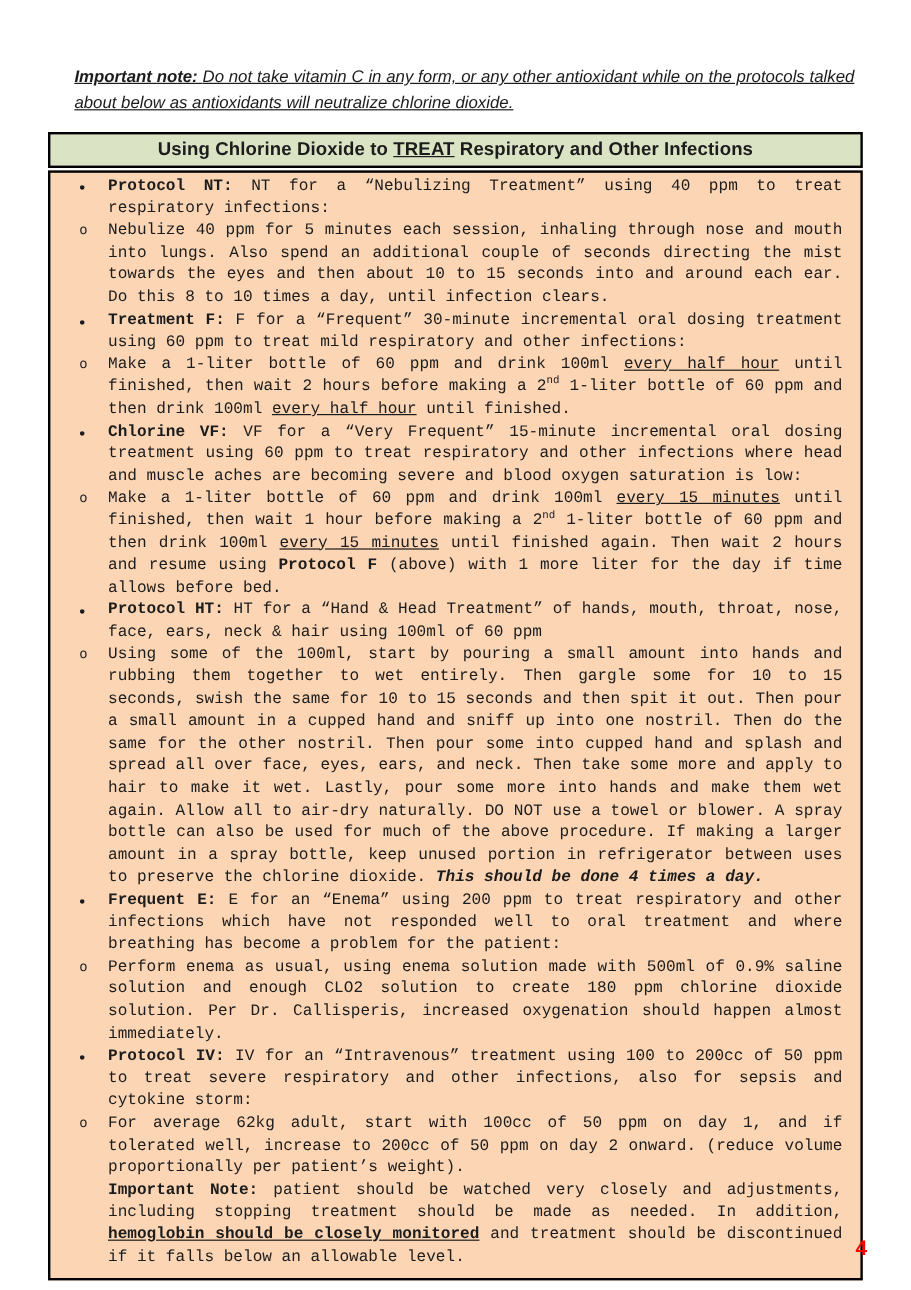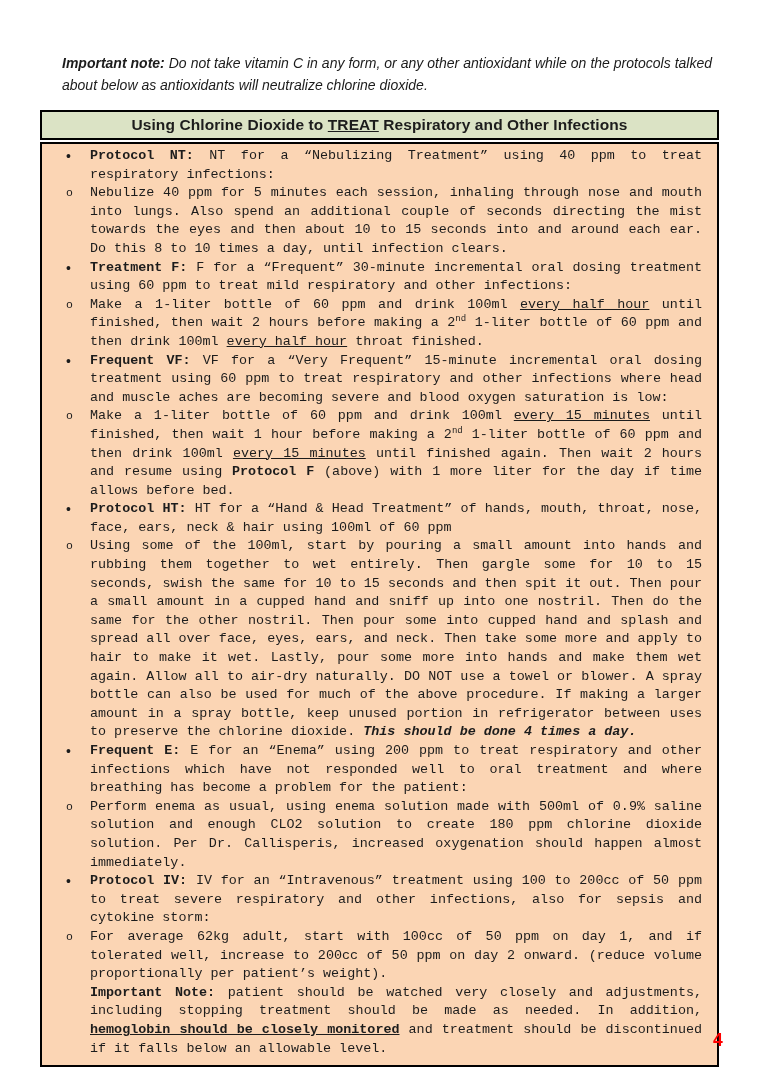--- a/index.html
+++ b/index.html
@@ -14,20 +14,21 @@
   }
   .top-note {
     position: absolute;
     left: 62px;
     top: 52px;
     width: 650px;
     font-size: 14px;
     line-height: 22px;
     font-style: italic;
     text-align: justify;
+    text-decoration: underline;
   }
   .header-box {
     position: absolute;
     left: 40px;
     top: 110px;
     width: 679px;
     height: 30px;
     box-sizing: border-box;
     border: 2px solid #000;
     display: flex;
@@ -98,25 +99,25 @@
       <div class="item">
         <span class="marker circle">o</span>
         <div class="item-text"><span>Nebulize 40 ppm for 5 minutes each session, inhaling through nose and mouth into lungs. Also spend an additional couple of seconds directing the mist towards the eyes and then about 10 to 15 seconds into and around each ear. Do this 8 to 10 times a day, until infection clears.</span></div>
       </div>
       <div class="item">
         <span class="marker disc">•</span>
         <div class="item-text"><span class="b">Treatment F:</span><span> F for a “Frequent” 30-minute incremental oral dosing treatment using 60 ppm to treat mild respiratory and other infections:</span></div>
       </div>
       <div class="item">
         <span class="marker circle">o</span>
-        <div class="item-text"><span>Make a 1-liter bottle of 60 ppm and drink 100ml </span><span class="u">every half hour</span><span> until finished, then wait 2 hours before making a 2</span><sup>nd</sup><span> 1-liter bottle of 60 ppm and then drink 100ml </span><span class="u">every half hour</span><span> throat finished.</span></div>
+        <div class="item-text"><span>Make a 1-liter bottle of 60 ppm and drink 100ml </span><span class="u">every half hour</span><span> until finished, then wait 2 hours before making a 2</span><sup>nd</sup><span> 1-liter bottle of 60 ppm and then drink 100ml </span><span class="u">every half hour</span><span> until finished.</span></div>
       </div>
       <div class="item">
         <span class="marker disc">•</span>
-        <div class="item-text"><span class="b">Frequent VF:</span><span> VF for a “Very Frequent” 15-minute incremental oral dosing treatment using 60 ppm to treat respiratory and other infections where head and muscle aches are becoming severe and blood oxygen saturation is low:</span></div>
+        <div class="item-text"><span class="b">Chlorine VF:</span><span> VF for a “Very Frequent” 15-minute incremental oral dosing treatment using 60 ppm to treat respiratory and other infections where head and muscle aches are becoming severe and blood oxygen saturation is low:</span></div>
       </div>
       <div class="item">
         <span class="marker circle">o</span>
         <div class="item-text"><span>Make a 1-liter bottle of 60 ppm and drink 100ml </span><span class="u">every 15 minutes</span><span> until finished, then wait 1 hour before making a 2</span><sup>nd</sup><span> 1-liter bottle of 60 ppm and then drink 100ml </span><span class="u">every 15 minutes</span><span> until finished again. Then wait 2 hours and resume using </span><span class="b">Protocol F</span><span> (above) with 1 more liter for the day if time allows before bed.</span></div>
       </div>
       <div class="item">
         <span class="marker disc">•</span>
         <div class="item-text"><span class="b">Protocol HT:</span><span> HT for a “Hand &amp; Head Treatment” of hands, mouth, throat, nose, face, ears, neck &amp; hair using 100ml of 60 ppm</span></div>
       </div>
       <div class="item">

